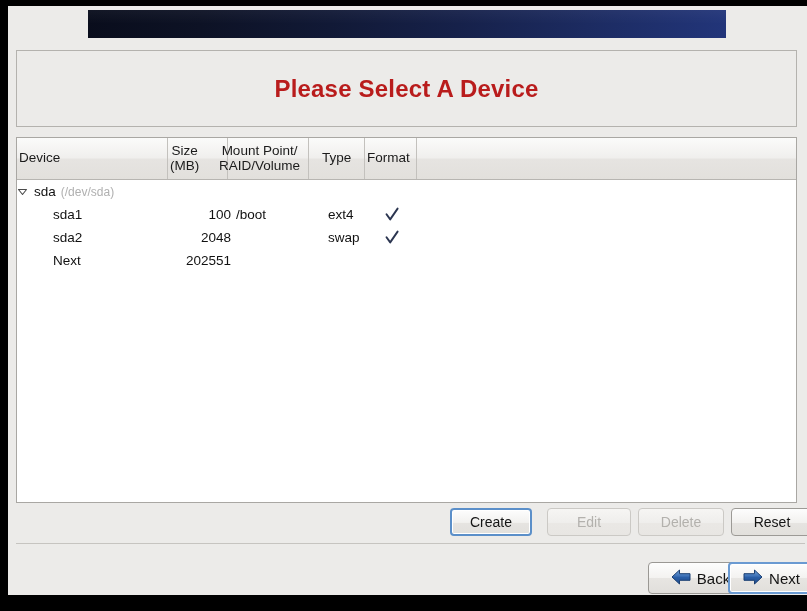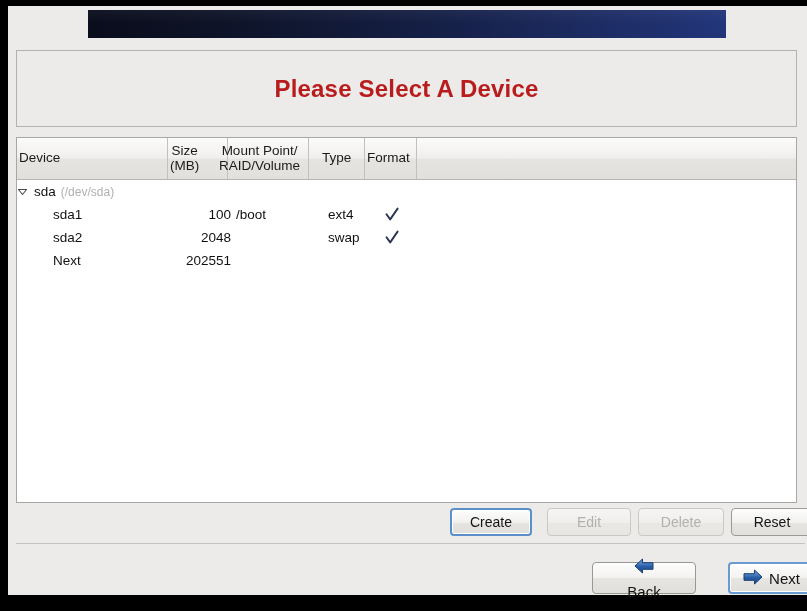--- a/index.html
+++ b/index.html
@@ -253,21 +253,21 @@
     font-size: 15px;
     color: #141414;
     box-sizing: border-box;
     cursor: default;
     padding: 0 10px;
   }
   .nav-btn.focused {
     border: 2px solid #6a9ad2;
     box-shadow: inset 0 0 0 1px #ffffff;
   }
-  .btn-back { left: 576px; width: 104px; flex-direction: column; }
+  .btn-back { left: 632px; width: 104px; }
   .btn-next { left: 712px; width: 86px; }
   .arrow-ico { display: block; flex: 0 0 auto; }
 </style>
 </head>
 <body>
 
 <div id="app-root">
 
   <div class="window-surface">
 

